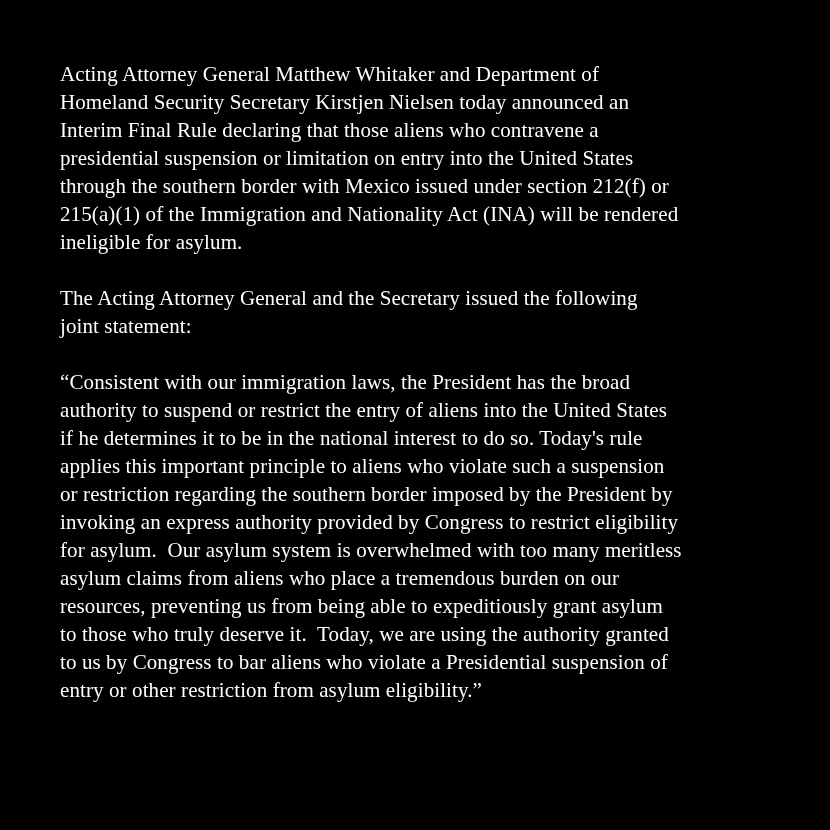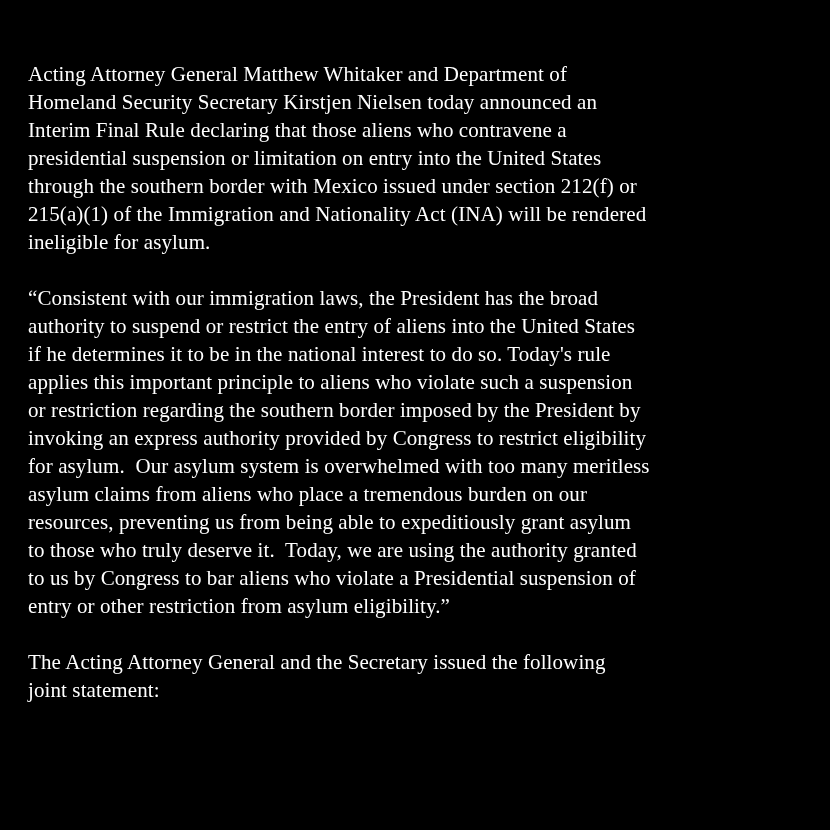--- a/index.html
+++ b/index.html
@@ -10,21 +10,21 @@
     width: 830px;
     height: 830px;
     background: #000000;
     overflow: hidden;
     font-family: "Liberation Serif", "DejaVu Serif", serif;
   }
   .page {
     box-sizing: border-box;
     width: 830px;
     height: 830px;
-    padding: 60px 58px 0 28px;
+    padding: 60px 58px 0 60px;
     background: #000000;
   }
   .statement p {
     margin: 0 0 28px 0;
     color: #ffffff;
     font-size: 21px;
     line-height: 28px;
     white-space: pre;
     letter-spacing: 0.1px;
   }
@@ -34,28 +34,28 @@
 
 <div class="page">
   <div class="statement">
     <p>Acting Attorney General Matthew Whitaker and Department of
 Homeland Security Secretary Kirstjen Nielsen today announced an
 Interim Final Rule declaring that those aliens who contravene a
 presidential suspension or limitation on entry into the United States
 through the southern border with Mexico issued under section 212(f) or
 215(a)(1) of the Immigration and Nationality Act (INA) will be rendered
 ineligible for asylum.</p>
+    <p>The Acting Attorney General and the Secretary issued the following
+joint statement:</p>
     <p>“Consistent with our immigration laws, the President has the broad
 authority to suspend or restrict the entry of aliens into the United States
 if he determines it to be in the national interest to do so. Today's rule
 applies this important principle to aliens who violate such a suspension
 or restriction regarding the southern border imposed by the President by
 invoking an express authority provided by Congress to restrict eligibility
 for asylum.  Our asylum system is overwhelmed with too many meritless
 asylum claims from aliens who place a tremendous burden on our
 resources, preventing us from being able to expeditiously grant asylum
 to those who truly deserve it.  Today, we are using the authority granted
 to us by Congress to bar aliens who violate a Presidential suspension of
 entry or other restriction from asylum eligibility.”</p>
-    <p>The Acting Attorney General and the Secretary issued the following
-joint statement:</p>
   </div>
 </div>
 
 </body></html>

